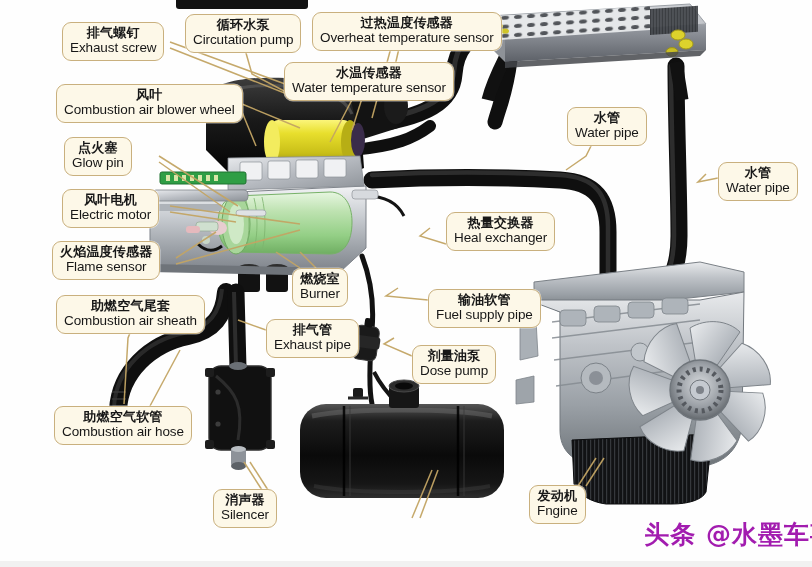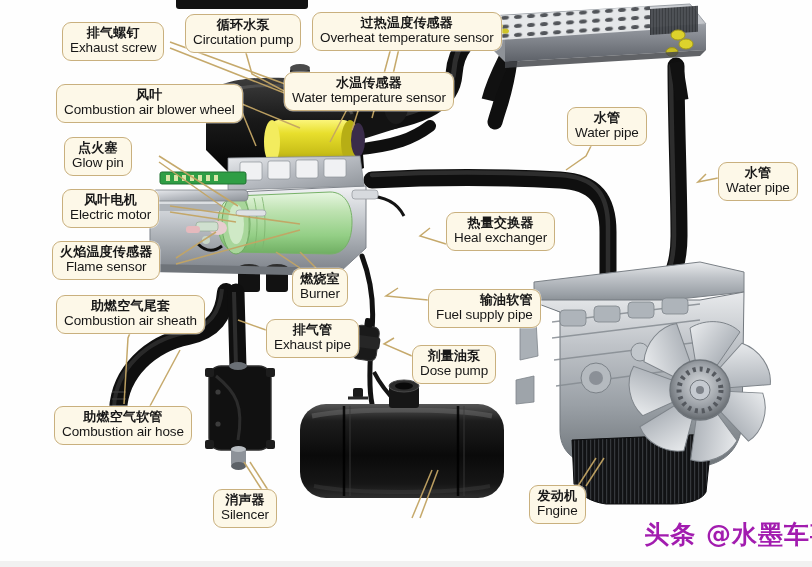--- a/index.html
+++ b/index.html
@@ -459,21 +459,21 @@
   <div class="callout" style="left:185px;top:14px;">
     <span class="cn">循环水泵</span>
     <span class="en">Circutation pump</span>
   </div>
 
   <div class="callout" style="left:312px;top:12px;">
     <span class="cn">过热温度传感器</span>
     <span class="en">Overheat temperature sensor</span>
   </div>
 
-  <div class="callout" style="left:284px;top:62px;margin-top:10px;">
+  <div class="callout" style="left:284px;top:62px;">
     <span class="cn">水温传感器</span>
     <span class="en">Water temperature sensor</span>
   </div>
 
   <div class="callout" style="left:56px;top:84px;">
     <span class="cn">风叶</span>
     <span class="en">Combustion air blower wheel</span>
   </div>
 
   <div class="callout" style="left:64px;top:137px;">
@@ -509,21 +509,21 @@
   <div class="callout" style="left:266px;top:319px;">
     <span class="cn">排气管</span>
     <span class="en">Exhaust pipe</span>
   </div>
 
   <div class="callout" style="left:446px;top:212px;">
     <span class="cn">热量交换器</span>
     <span class="en">Heal exchanger</span>
   </div>
 
-  <div class="callout" style="left:428px;top:289px;text-align:right;">
+  <div class="callout" style="left:428px;top:289px;">
     <span class="cn">输油软管</span>
     <span class="en">Fuel supply pipe</span>
   </div>
 
   <div class="callout" style="left:412px;top:345px;">
     <span class="cn">剂量油泵</span>
     <span class="en">Dose pump</span>
   </div>
 
   <div class="callout" style="left:567px;top:107px;">

